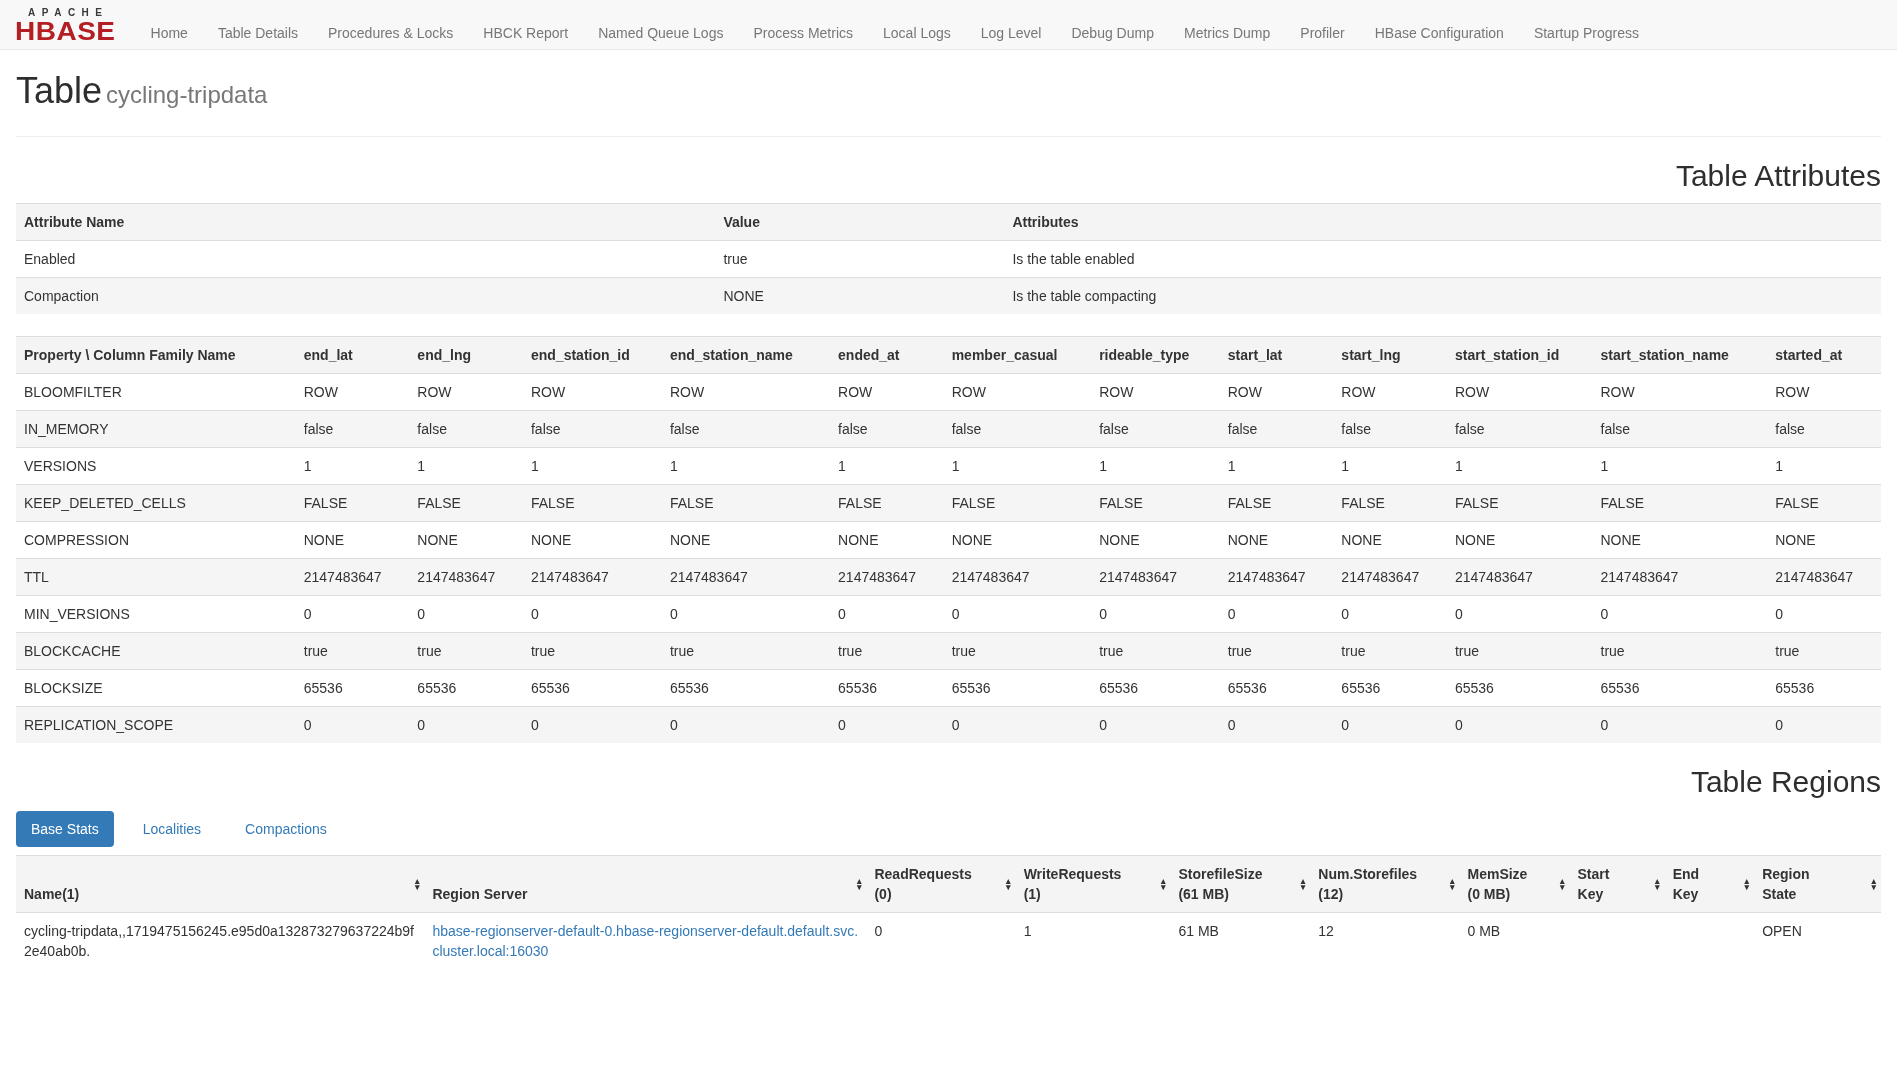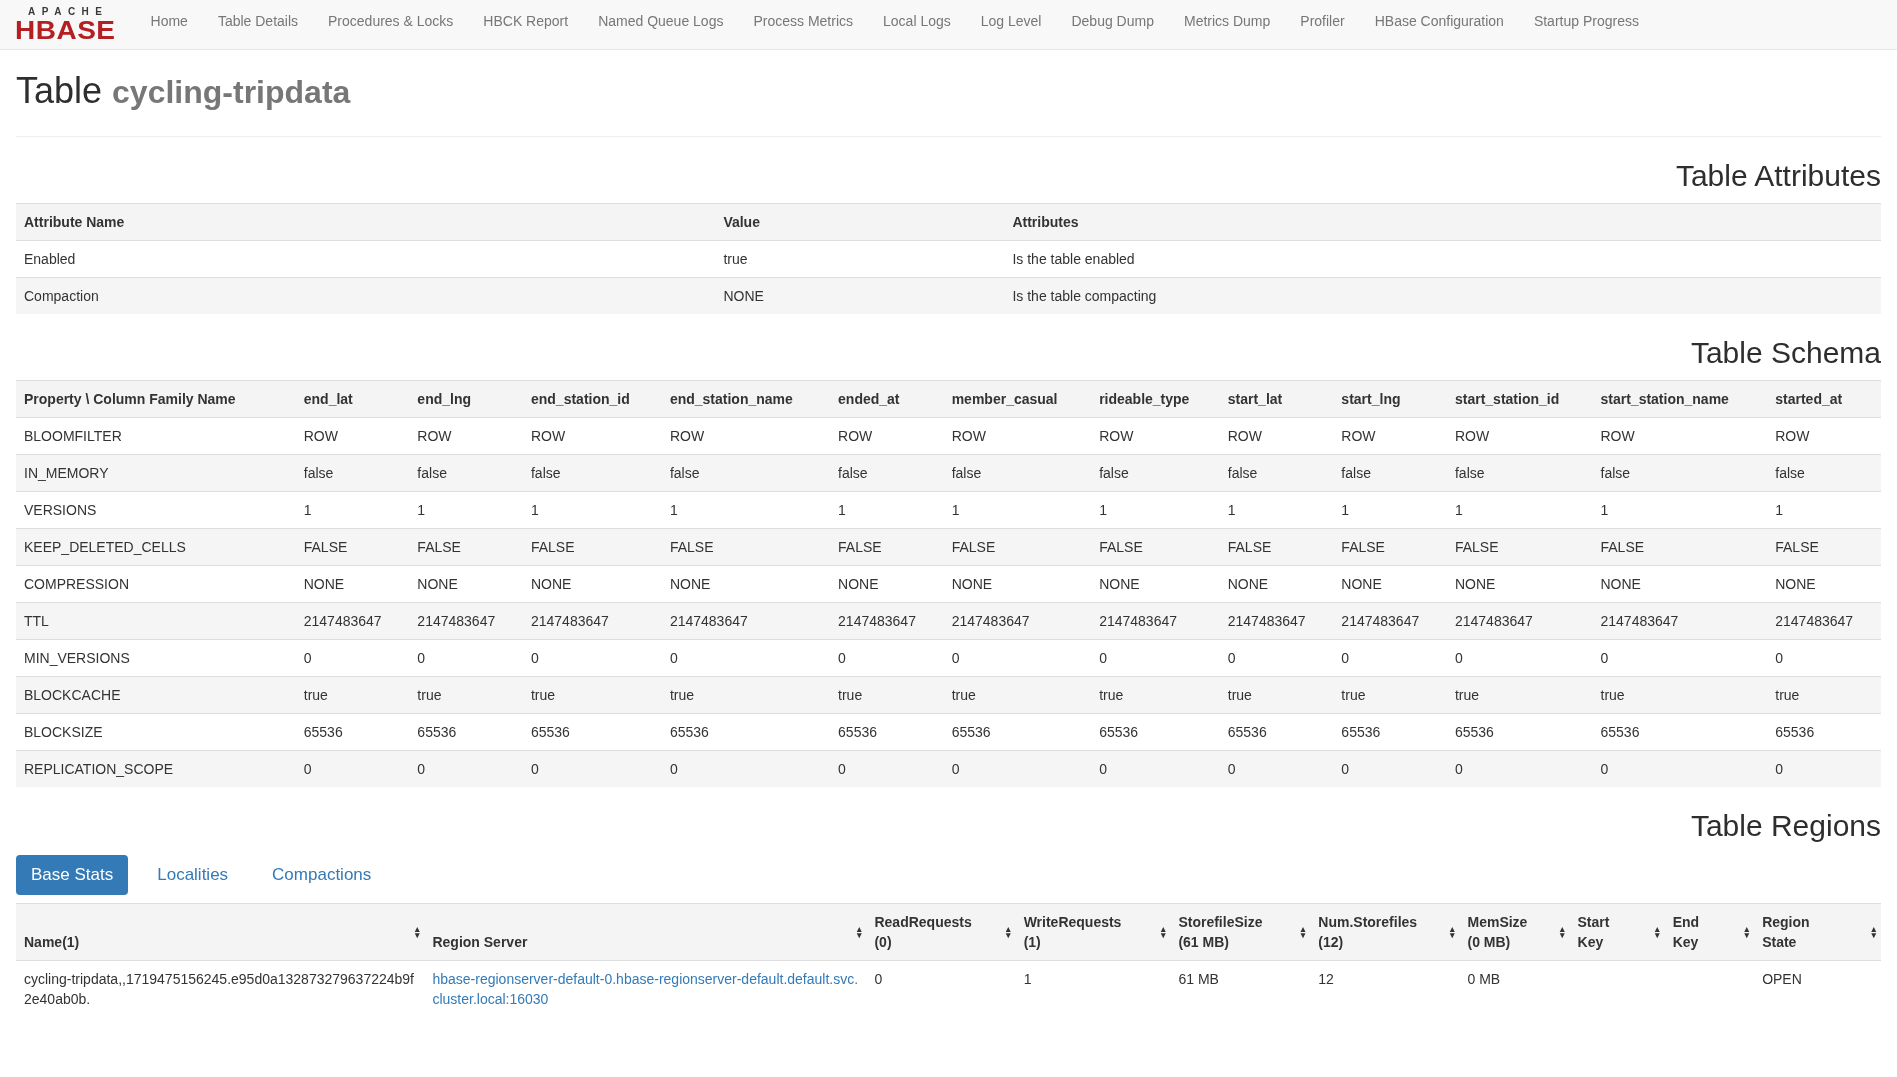--- a/index.html
+++ b/index.html
@@ -7,33 +7,33 @@
     --navbar-bg:#f8f8f8; --navbar-border:#e7e7e7;
     --border:#ddd; --stripe:#f5f5f6; --thead-bg:#f4f4f5;
     --text:#333; --muted:#777;
   }
   *{box-sizing:border-box;}
   html,body{margin:0;padding:0;}
   body{font-family:"Liberation Sans",sans-serif;font-size:14px;color:var(--text);background:#fff;min-width:1897px;}
 
   
   .navbar{height:50px;background:var(--navbar-bg);border-bottom:1px solid var(--navbar-border);
-          display:flex;align-items:center;padding:0 15px;}
+          display:flex;align-items:flex-start;padding:8px 15px;}
   .brand{display:flex;flex-direction:column;align-items:center;margin-right:20px;cursor:pointer;user-select:none;}
   .brand-top{font-size:10px;font-weight:bold;color:#3a3a3a;letter-spacing:6.5px;text-indent:6px;line-height:10px;}
   .brand-bottom{font-size:28px;font-weight:800;color:var(--brand-red);line-height:26px;letter-spacing:0.5px;
                 transform:scaleY(0.95);}
   .nav-menu{list-style:none;display:flex;margin:0;padding:0;height:58px;}
   .nav-menu li{padding:0 15px;line-height:50px;color:var(--muted);cursor:pointer;white-space:nowrap;}
 
   
   .container{padding:0 16px;}
   .page-header{margin:20px 0 18px;padding-bottom:24px;border-bottom:1px solid #eee;}
   h1{font-size:36px;font-weight:500;margin:0;color:#2e2e2e;}
-  h1 .subtitle{font-size:32px;color:var(--muted);margin-left:10px;font-weight:700;}
+  h1 .subtitle{font-size:24px;color:var(--muted);margin-left:4px;font-weight:400;}
   h2{font-size:30px;font-weight:500;margin:22px 0 10px;color:#2e2e2e;text-align:right;}
 
   
   table{width:100%;border-collapse:collapse;margin-bottom:22px;table-layout:auto;}
   th,td{padding:8px;text-align:left;vertical-align:top;border-top:1px solid var(--border);
         font-size:14px;line-height:1.43;}
   thead th{background:var(--thead-bg);border-bottom:1px solid var(--border);font-weight:bold;vertical-align:bottom;}
   tbody tr:nth-child(even){background:var(--stripe);}
   .schema-table col.prop-col{width:15%;}
 
@@ -43,21 +43,21 @@
   .sort-icon{position:absolute;right:5px;top:50%;transform:translateY(-50%);
              display:flex;flex-direction:column;align-items:center;
              font-size:9px;line-height:6px;color:#333;}
   td.name-cell{word-break:break-all;}
   a.region-link{color:var(--accent);text-decoration:none;word-break:break-all;cursor:pointer;}
 
   
   .pills{list-style:none;display:flex;padding:0;margin:12px 0 8px;}
   .pills li{margin-right:14px;}
   .pills a{display:block;padding:10px 15px;border-radius:4px;color:var(--accent);
-           text-decoration:none;cursor:pointer;font-size:17px;}
+           text-decoration:none;cursor:pointer;font-size:14px;}
   .pills li.active a{background:var(--accent);color:#fff;}
 </style>
 </head>
 <body>
 
 <nav class="navbar">
   <div class="brand">
     <div class="brand-top">APACHE</div>
     <div class="brand-bottom">HBASE</div>
   </div>
@@ -105,21 +105,20 @@
           <td>Is the table enabled</td>
         </tr>
         <tr>
           <td>Compaction</td>
           <td>NONE</td>
           <td>Is the table compacting</td>
         </tr>
       </tbody>
   </table>
 
-  <h2>Table Schema</h2>
   <table class="schema-table">
     <colgroup>
         <col class="prop-col">
       </colgroup>
     <thead>
         <tr>
           <th>Property \ Column Family Name</th>
           <th>end_lat</th>
           <th>end_lng</th>
           <th>end_station_id</th>

